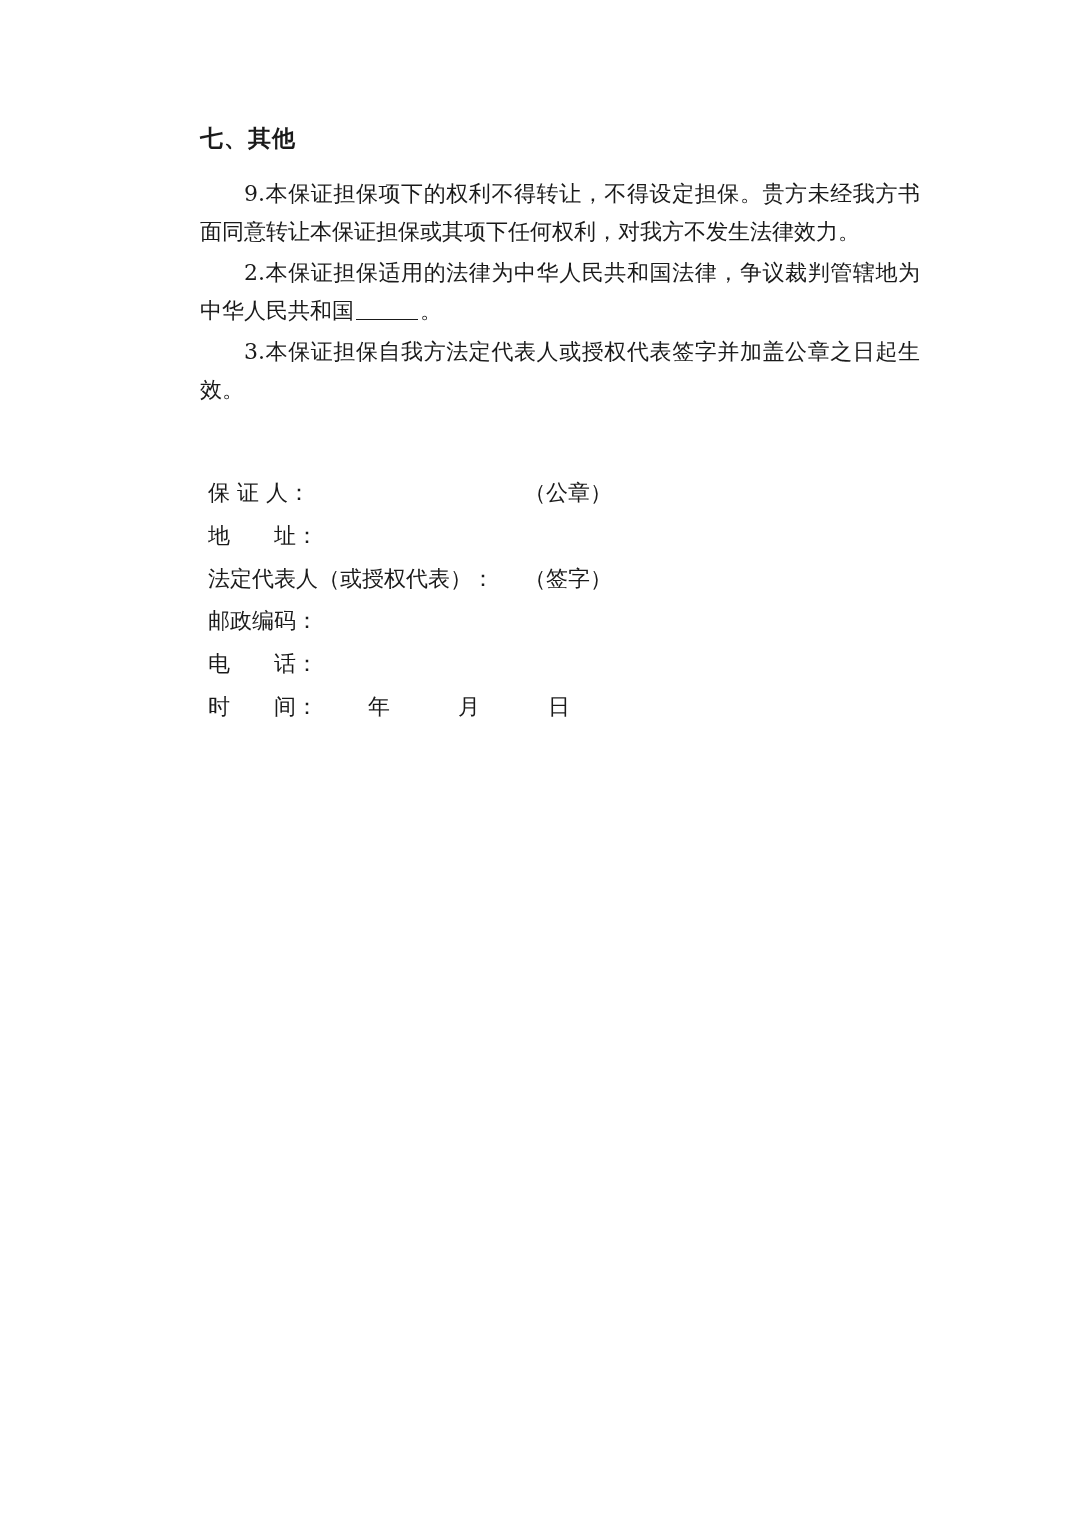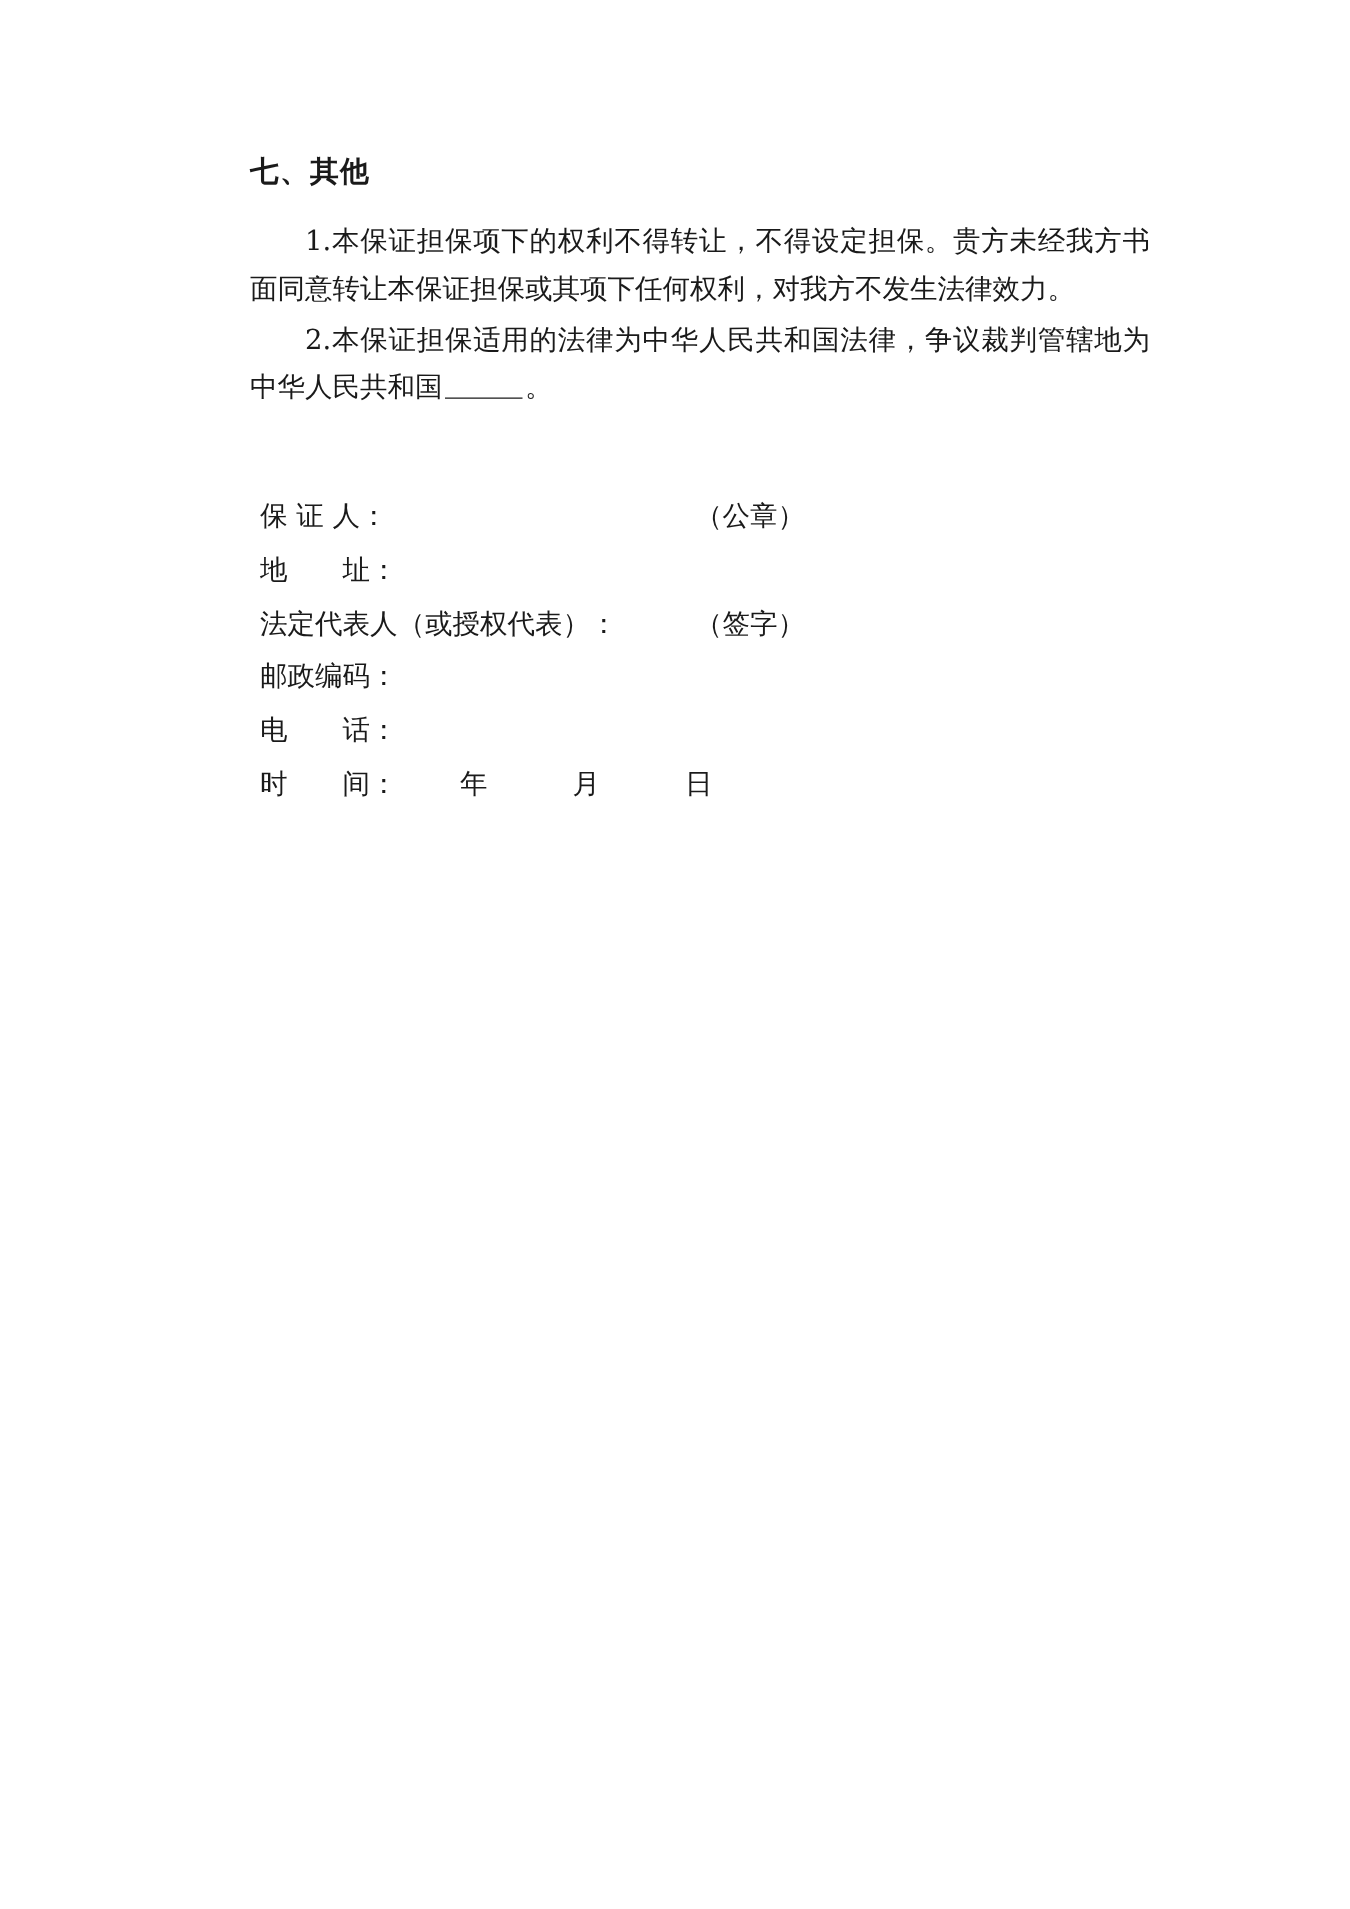--- a/index.html
+++ b/index.html
@@ -56,21 +56,20 @@
     line-height: 1.95;
     margin-left: 8px;
     gap: 16px;
   }
   .sig-label {
     min-width: 300px;
     white-space: pre;
   }
   .sig-note {
     min-width: 120px;
-    text-align: right;
   }
   .date-row {
     display: flex;
     align-items: center;
     font-size: 22px;
     line-height: 1.95;
     margin-left: 8px;
   }
   .date-label {
     min-width: 160px;
@@ -82,24 +81,25 @@
     text-align: left;
   }
 </style>
 </head>
 <body>
 
 <div class="page">
 
   <h2 class="section-heading">七、其他</h2>
 
-  <p class="para">1.本保证担保项下的权利不得转让，不得设定担保。贵方未经我方书面同意转让本保证担保或其项下任何权利，对我方不发生法律效力。</p>
+  <p class="para">9.本保证担保项下的权利不得转让，不得设定担保。贵方未经我方书面同意转让本保证担保或其项下任何权利，对我方不发生法律效力。</p>
 
   <p class="para"><span>2.本保证担保适用的法律为中华人民共和国法律，争议裁判管辖地为中华人民共和国</span><span class="blank-line"></span><span>。</span></p>
 
+  <p class="para">3.本保证担保自我方法定代表人或授权代表签字并加盖公章之日起生效。</p>
 
   <div class="sig-block">
 
     <div class="sig-row">
       <span class="sig-label">保 证 人：</span>
       <span class="sig-note">（公章）</span>
     </div>
 
     <div class="sig-row">
       <span class="sig-label">地　　址：</span>

